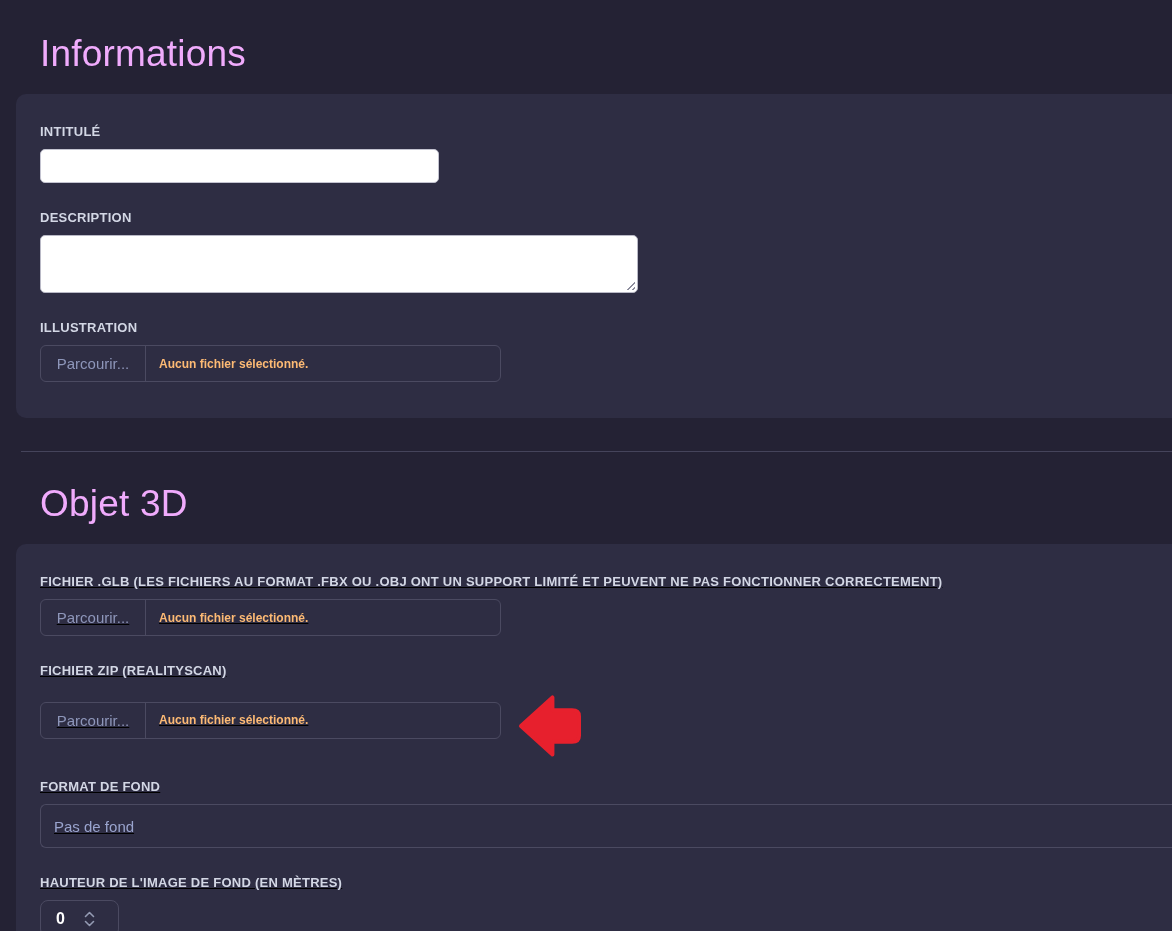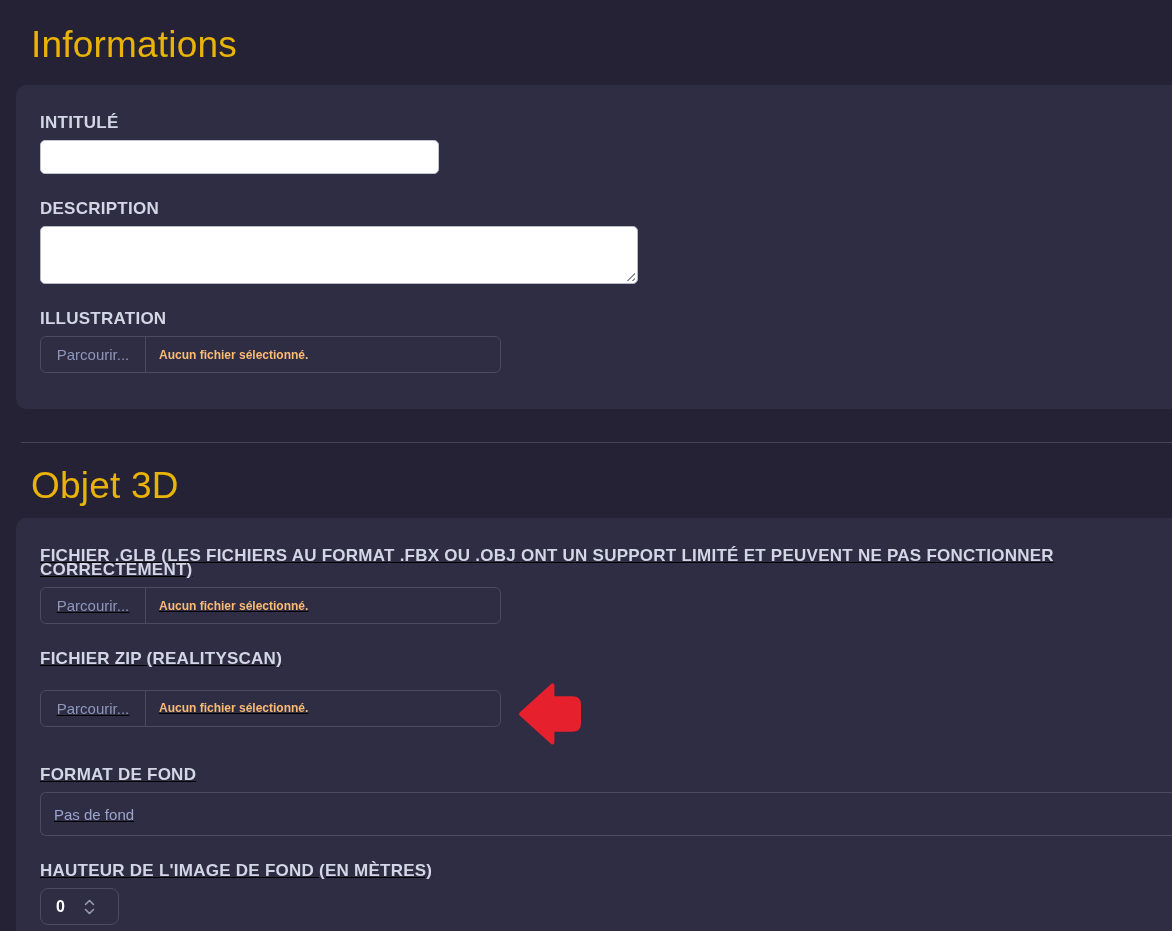--- a/index.html
+++ b/index.html
@@ -5,38 +5,38 @@
   * { box-sizing: border-box; }
   html, body { margin: 0; padding: 0; }
   body {
     width: 1172px;
     height: 931px;
     overflow: hidden;
     background: #242234;
     font-family: "Liberation Sans", sans-serif;
   }
   .section-title {
-    margin: 8px;
+    margin: 17px;
     padding: 14px 0 0 23px;
     font-size: 37px;
     font-weight: 400;
     line-height: 46px;
     letter-spacing: 0.2px;
-    color: #eab308;
+    color: #f0abfc;
   }
   .card {
     background: #2e2d43;
     border-radius: 10px 0 0 10px;
     margin: 17px 0 0 16px;
     padding: 31px 0 36px 24px;
   }
   .field + .field { margin-top: 28px; }
   .field-label {
     display: block;
-    font-size: 17px;
+    font-size: 13px;
     font-weight: 700;
     letter-spacing: 0.25px;
     line-height: 14px;
     color: #d3d7e5;
     margin-bottom: 10px;
   }
   .text-input {
     width: 399px;
     height: 34px;
     background: #ffffff;

